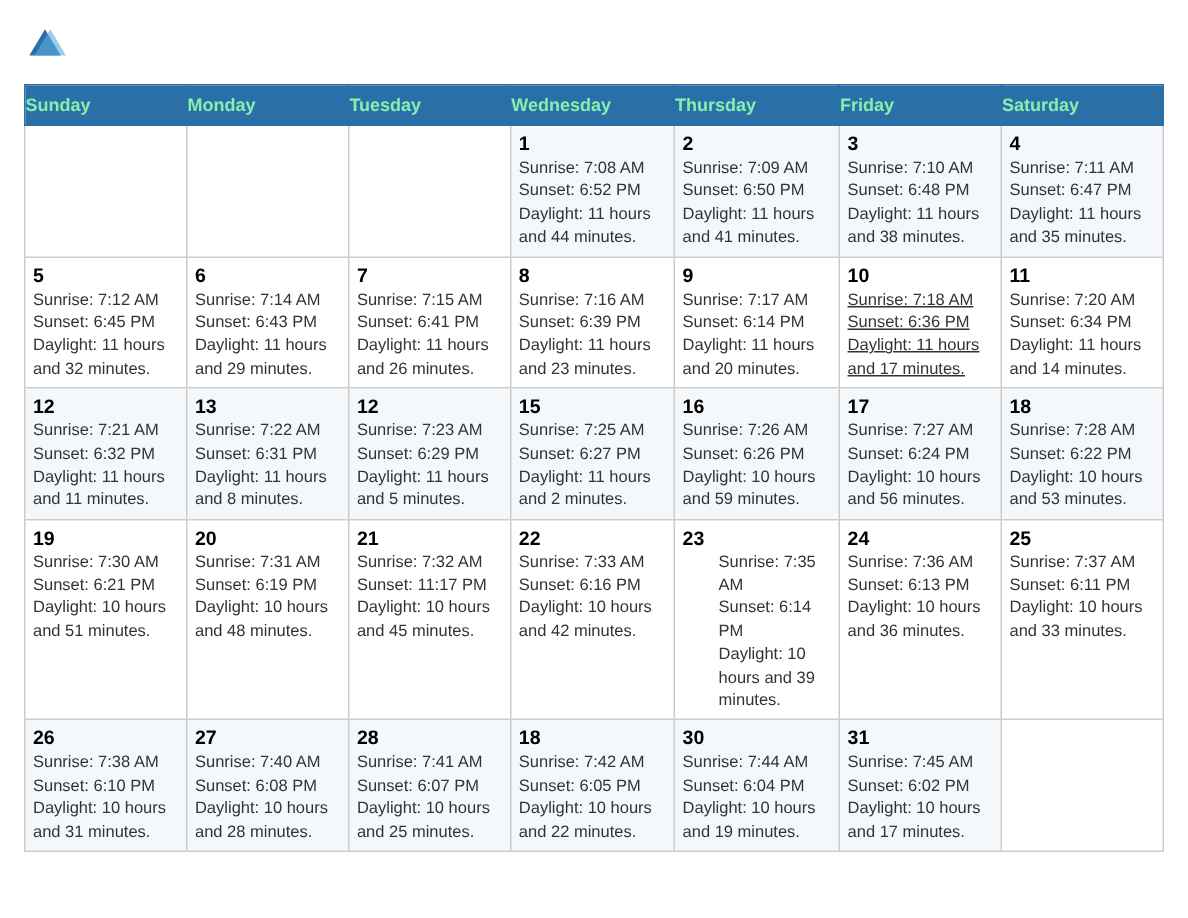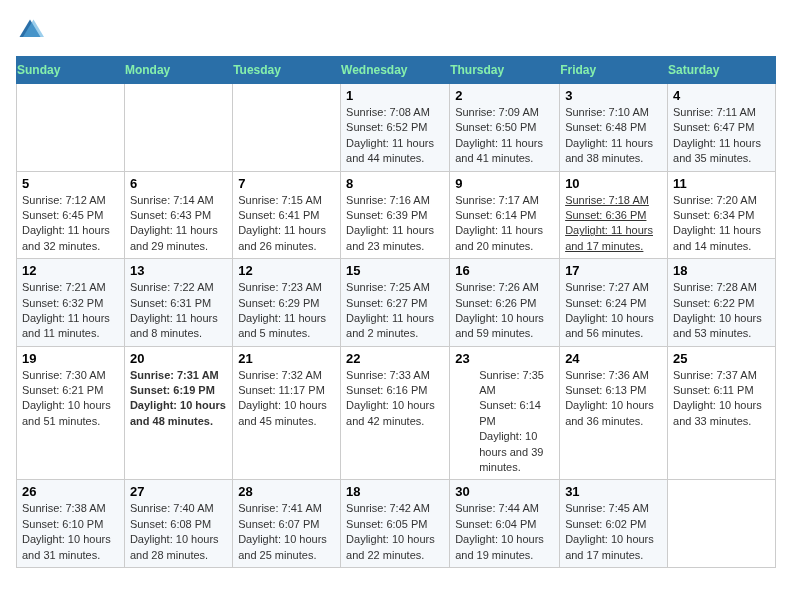--- a/index.html
+++ b/index.html
@@ -246,21 +246,21 @@
       </tr>
       <tr>
         <td>
           <span class="day-number">19</span>
           <div class="cell-info" style="white-space: pre-line;">Sunrise: 7:30 AM
 Sunset: 6:21 PM
 Daylight: 10 hours and 51 minutes.</div>
         </td>
         <td>
           <span class="day-number">20</span>
-          <div class="cell-info" style="white-space: pre-line; font-weight: bold;">Sunrise: 7:31 AM
+          <div class="cell-info" style="white-space: pre-line;">Sunrise: 7:31 AM
 Sunset: 6:19 PM
 Daylight: 10 hours and 48 minutes.</div>
         </td>
         <td>
           <span class="day-number">21</span>
           <div class="cell-info" style="white-space: pre-line;">Sunrise: 7:32 AM
 Sunset: 11:17 PM
 Daylight: 10 hours and 45 minutes.</div>
         </td>
         <td>

